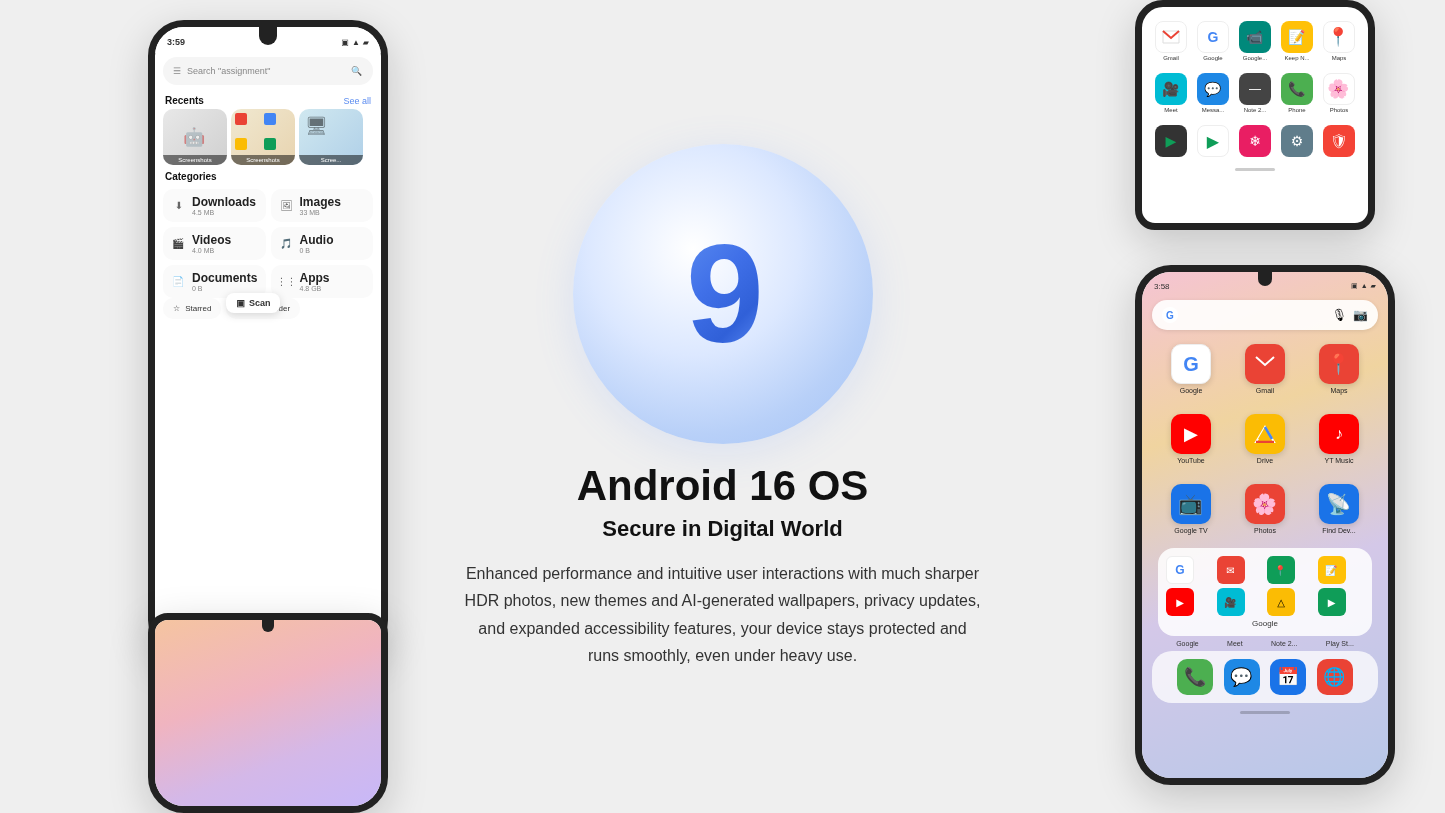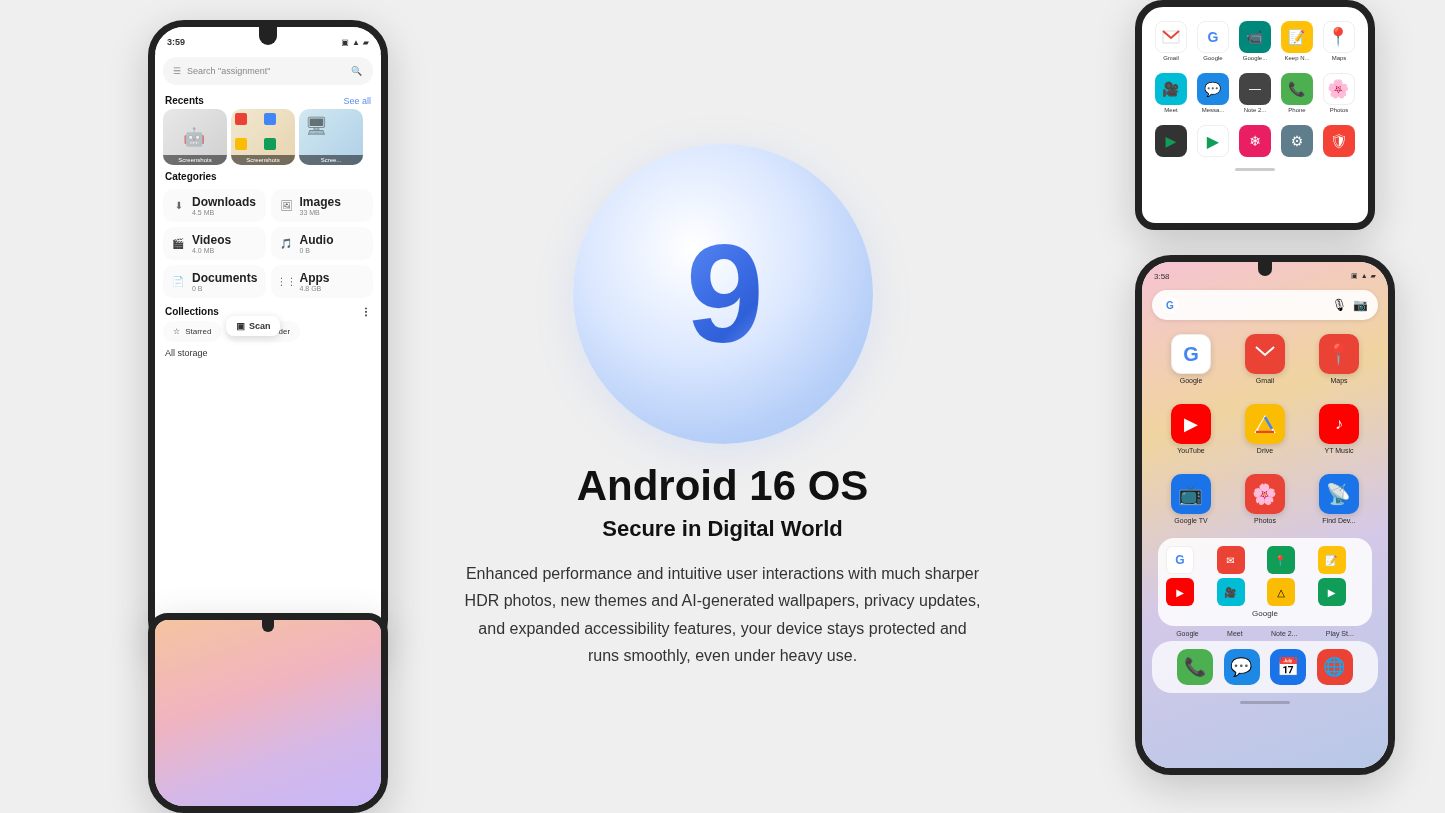--- a/index.html
+++ b/index.html
@@ -323,21 +323,21 @@
       white-space: nowrap;
       overflow: hidden;
       text-overflow: ellipsis;
       max-width: 36px;
     }
 
     
     .phone-right-bottom {
       position: absolute;
       right: 50px;
-      top: 255px;
+      top: 265px;
       width: 260px;
       height: 520px;
     }
 
     .phone-right-bottom .phone-frame {
       border-radius: 36px;
     }
 
     
     .home-wallpaper {
@@ -614,44 +614,37 @@
           <div class="fm-cat-item">
             <div class="fm-cat-icon">⋮⋮</div>
             <div class="fm-cat-text">
               <div class="fm-cat-name">Apps</div>
               <div class="fm-cat-size">4.8 GB</div>
             </div>
           </div>
         </div>
       </div>
 
-      <div class="fm-collections-header">
-        <span>Collections</span>
-        <span>⋮</span>
-      </div>
       <div class="fm-collections-row">
         <div class="fm-coll-item">
           <span>☆</span>
           <span>Starred</span>
         </div>
         <div style="position:relative">
           <div class="fm-coll-item">
             <span>🔒</span>
             <span>Safe folder</span>
           </div>
           <div class="fm-scan-tooltip" style="position:absolute;top:-5px;left:0;z-index:10">
             <span>▣</span>
             <span>Scan</span>
           </div>
         </div>
       </div>
 
-      <div class="fm-all-storage">
-        <span>All storage</span>
-      </div>
 
     </div>
   </div>
 
   <div class="phone-right-top">
     <div class="phone-frame">
 
       <div style="padding-top:8px">
 
         <div class="app-grid">

